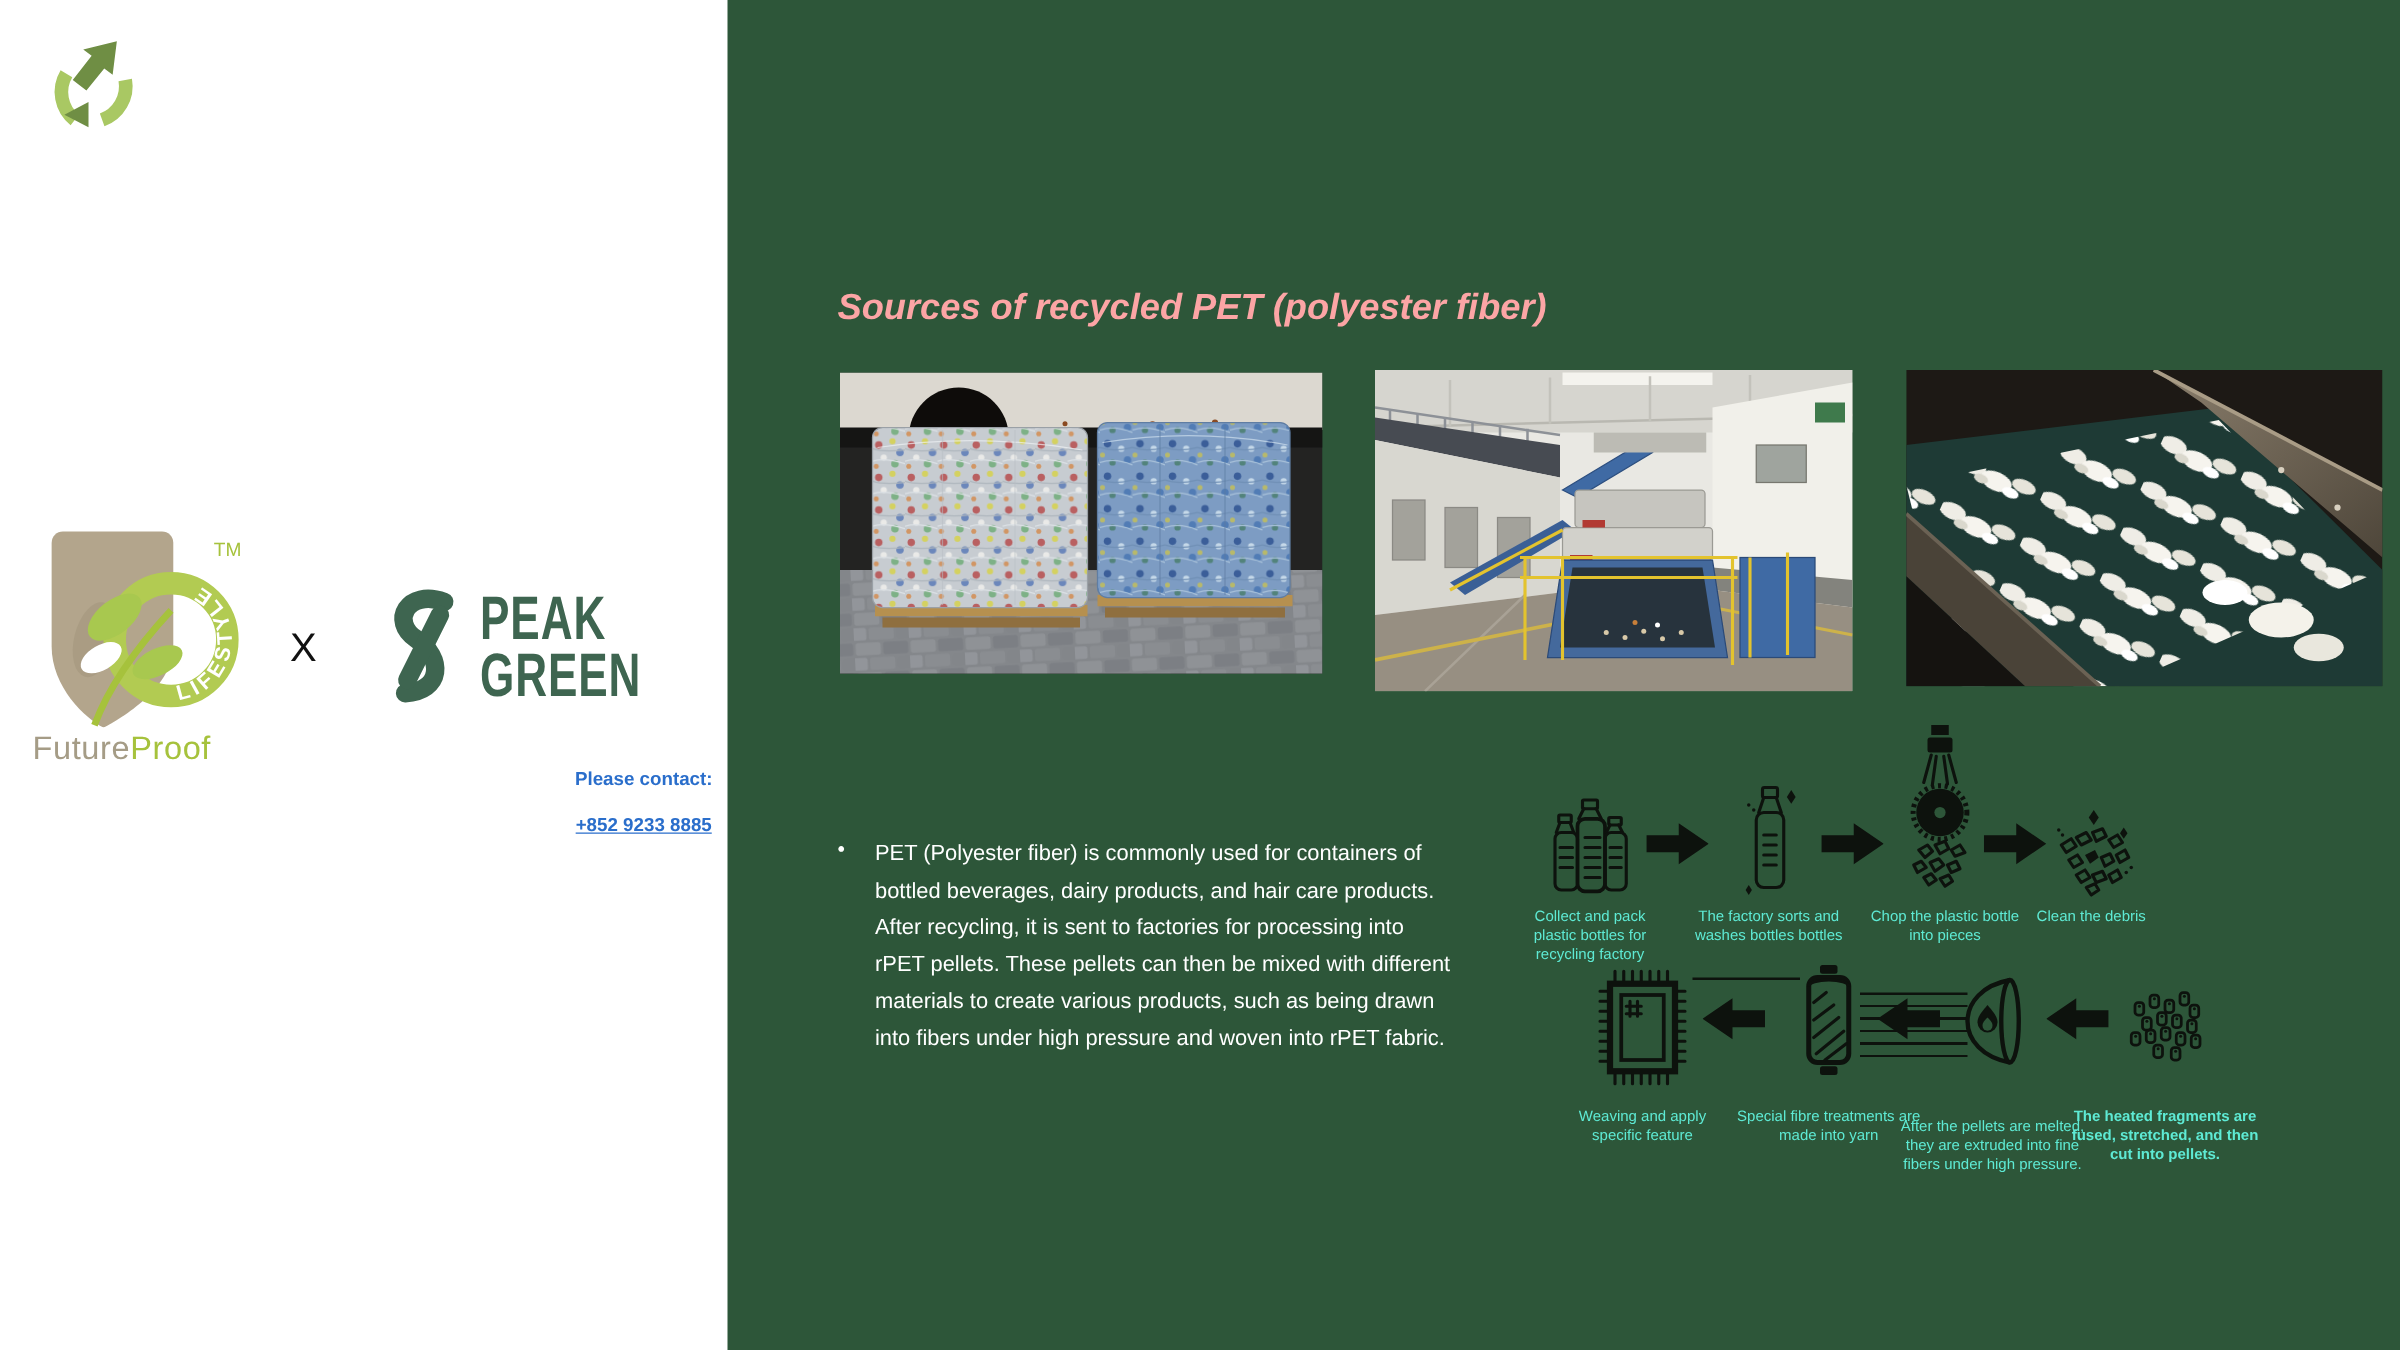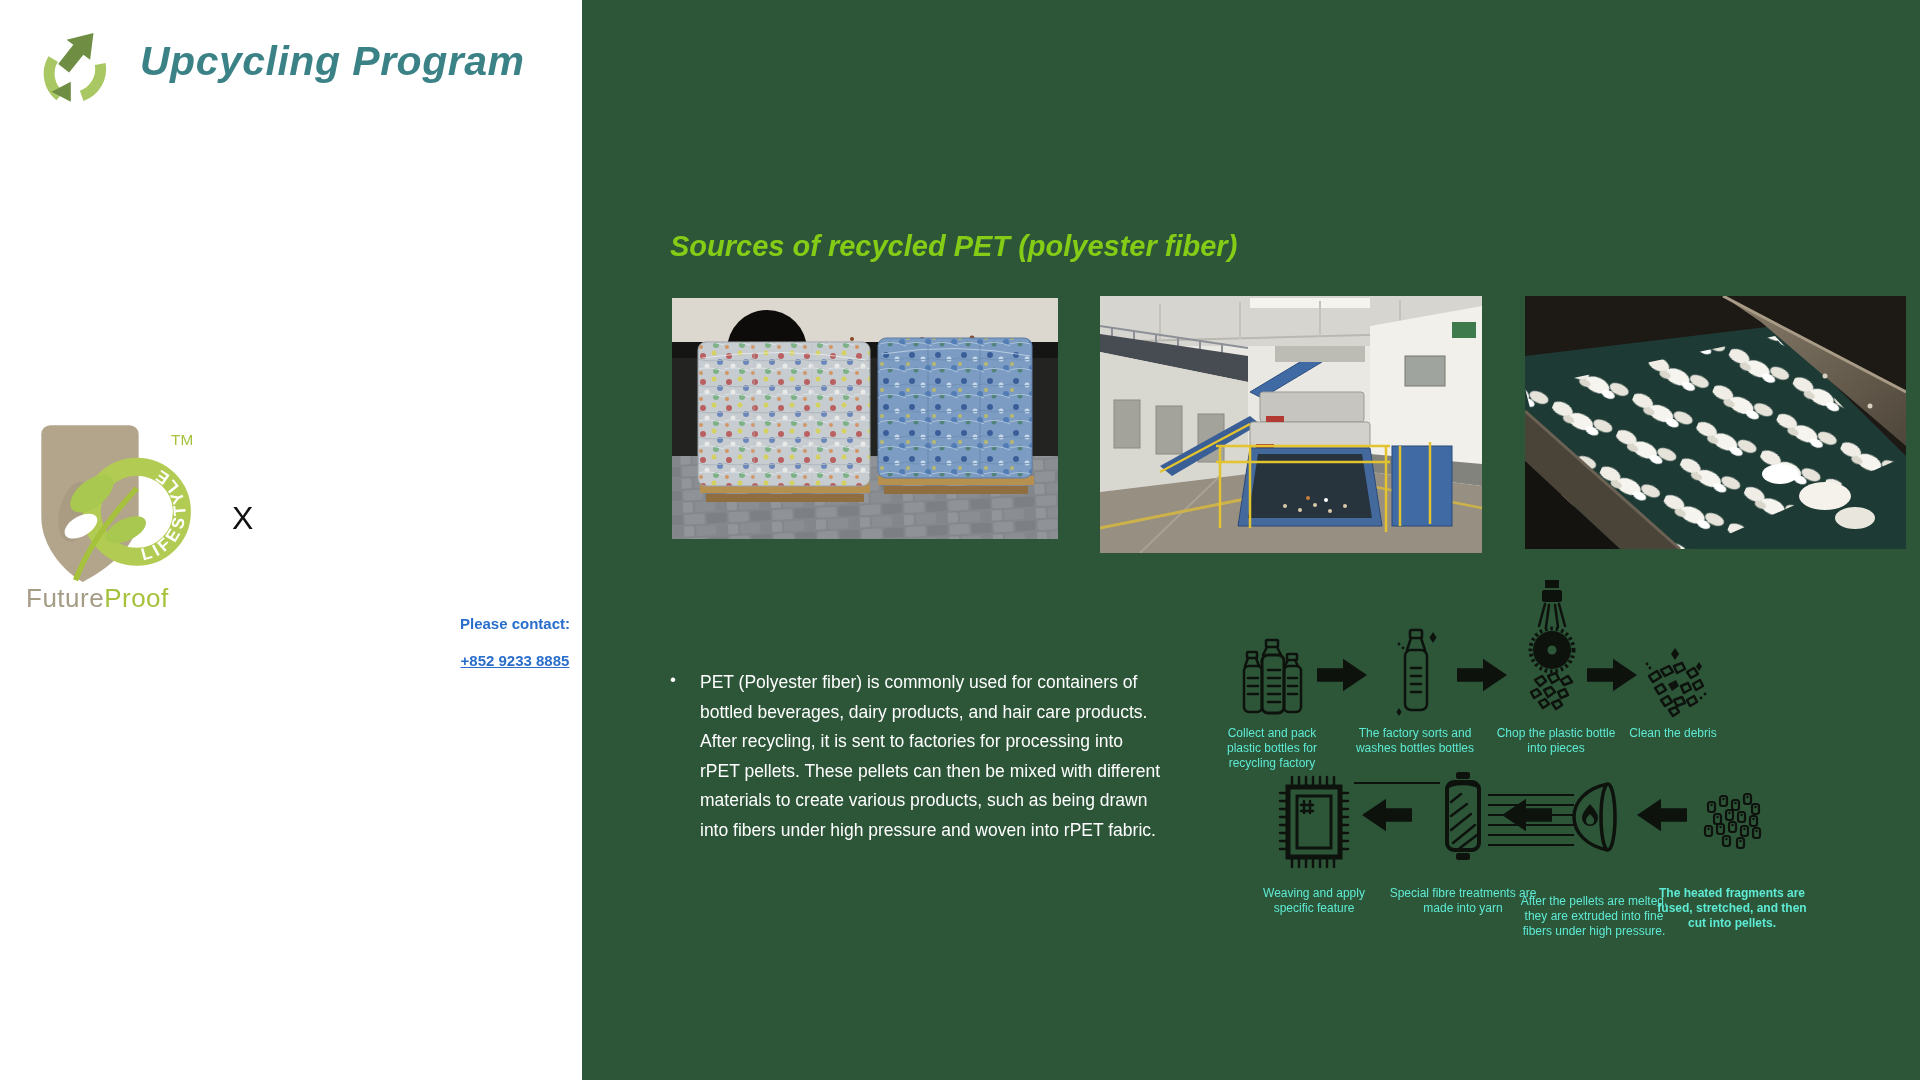--- a/index.html
+++ b/index.html
@@ -25,21 +25,21 @@
   .pg-text{margin-left:6px;color:#3e6550;font-weight:bold;font-size:49px;line-height:.94;
            letter-spacing:1px;transform:scaleX(.72);transform-origin:left center;white-space:nowrap;}
 
   .contact{position:absolute;right:12px;top:615px;text-align:center;color:#2a6ecb;
            font-size:15px;font-weight:bold;line-height:1.25;}
   .contact a{color:#2a6ecb;text-decoration:underline;display:inline-block;margin-top:18px;}
 
   
   .green{position:absolute;left:582px;top:0;width:1338px;height:1080px;background:#2d5639;}
   .heading{position:absolute;left:88px;top:230px;font-size:29px;font-weight:bold;
-           font-style:italic;color:#84cc16;white-space:nowrap;}
+           font-style:italic;color:#fca5a5;white-space:nowrap;}
 
   .photo{position:absolute;display:block;}
   .photo svg{display:block;width:100%;height:100%;}
   .photo1{left:90px;top:298px;width:386px;height:241px;}
   .photo2{left:518px;top:296px;width:382px;height:257px;}
   .photo3{left:943px;top:296px;width:381px;height:253px;}
 
   .bullet{position:absolute;left:88px;top:668px;width:500px;display:flex;color:#fff;}
   .bullet .mark{width:30px;font-size:17px;padding-top:2px;}
   .bullet .txt{width:462px;font-size:17.5px;line-height:29.6px;}
@@ -67,21 +67,20 @@
 
   <div class="left-panel">
 
     <svg class="recycle-logo" viewBox="0 0 100 92">
       <path d="M30,46 L48,23 40,17 72,9 68,41 60,35 43,56 Z" fill="#6f8e44"></path>
       <path d="M24,40 A34,34 0 0 0 32,84" stroke="#a9c863" stroke-width="13" fill="none"></path>
       <path d="M80,46 A34,34 0 0 1 58,84" stroke="#a9c863" stroke-width="13" fill="none"></path>
       <path d="M22,79 L45,67 45,91 Z" fill="#6f8e44"></path>
     </svg>
 
-    <div class="slide-title">Upcycling Program</div>
 
     <div class="fp-logo">
       <svg class="fp-badge" viewBox="0 0 200 182">
         <path d="M26,8 h88 a10,10 0 0 1 10,10 v92 c0,36 -46,64 -62,72 c-16,-8 -46,-36 -46,-72 V18 a10,10 0 0 1 10,-10 z" fill="#b3a58c"></path>
         <ellipse cx="54" cy="104" rx="18" ry="34" fill="#a3957b" opacity=".55" transform="rotate(14 54 104)"></ellipse>
         <circle cx="122" cy="104" r="50" stroke="#b2cb52" stroke-width="20" fill="none"></circle>
         <ellipse cx="72" cy="84" rx="28" ry="15" fill="#a8c84f" transform="rotate(-38 72 84)"></ellipse>
         <ellipse cx="60" cy="120" rx="20" ry="11" fill="#ffffff" transform="rotate(-30 60 120)"></ellipse>
         <ellipse cx="110" cy="124" rx="24" ry="12" fill="#a8c84f" transform="rotate(-26 110 124)"></ellipse>
         <path d="M54,180 C68,142 98,104 122,78" stroke="#a6c23c" stroke-width="6" fill="none"></path>
@@ -91,20 +90,32 @@
         <text font-size="19" font-weight="bold" fill="#ffffff" letter-spacing="4">
           <textPath href="#fpring" startOffset="4%">LIFESTYLE</textPath>
         </text>
         <text x="160" y="30" font-size="17" fill="#a6c23c">TM</text>
       </svg>
       <div class="fp-word"><span class="tan">Future</span><span class="grn">Proof</span></div>
     </div>
 
     <div class="collab-x">X</div>
 
+    <div class="pg-logo">
+      <svg class="pg-mark" viewBox="0 0 92 124">
+        <g stroke="#3e6550" stroke-width="17" stroke-linecap="round" fill="none">
+          <path d="M66,20 C32,8 16,38 40,54 C66,72 64,102 30,104"></path>
+          <path d="M62,32 L32,92"></path>
+        </g>
+      </svg>
+      <div class="pg-text">
+        <div>PEAK</div>
+        <div>GREEN</div>
+      </div>
+    </div>
 
     <div class="contact">
       <div>Please contact:</div>
       <a href="#">+852 9233 8885</a>
     </div>
   </div>
 
   <div class="green">
 
     <div class="heading">Sources of recycled PET (polyester fiber)</div>

